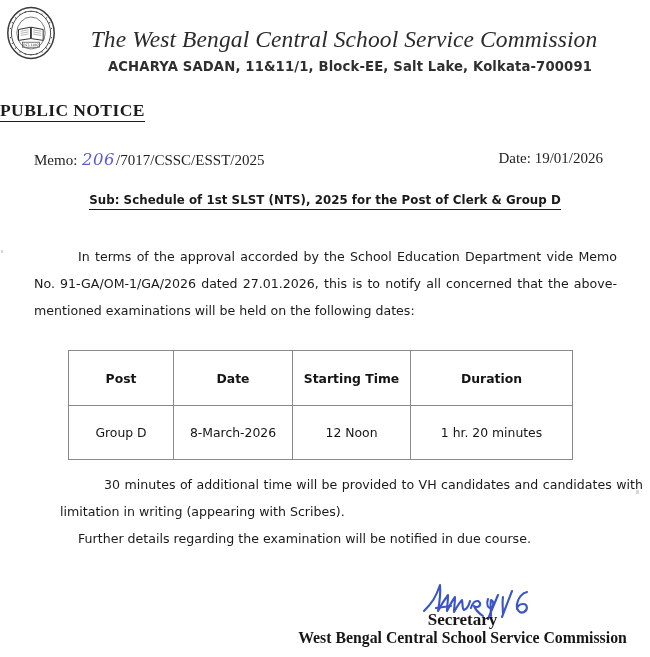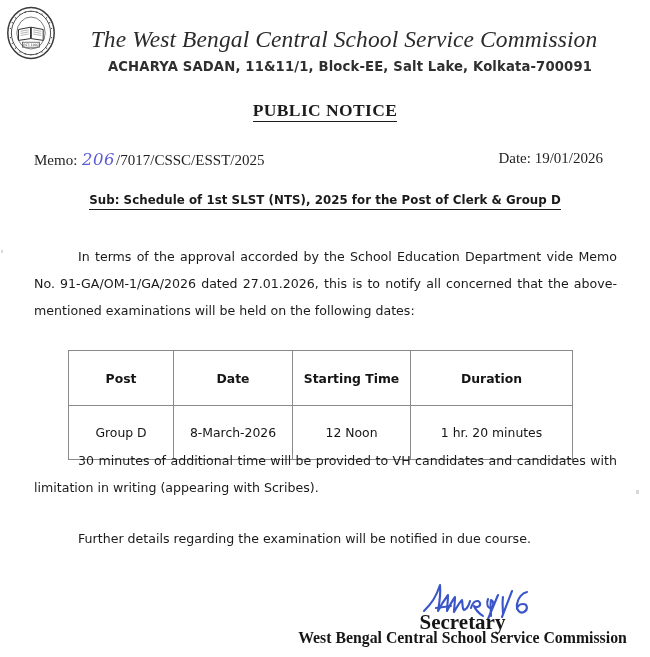--- a/index.html
+++ b/index.html
@@ -58,21 +58,21 @@
     padding-left: 26px;
     box-sizing: border-box;
   }
 
   
   .notice-heading {
     position: absolute;
     left: 0;
     top: 100px;
     width: 650px;
-    text-align: center;
+    text-align: left;
     font-family: "Liberation Serif", serif;
     font-weight: bold;
     font-size: 17.5px;
     letter-spacing: 0.4px;
     color: #1c1c1c;
   }
   .notice-heading span {
     border-bottom: 1.6px solid #1c1c1c;
     padding-bottom: 1px;
   }
@@ -133,21 +133,21 @@
     left: 34px;
     width: 583px;
     font-family: "DejaVu Sans", sans-serif;
     font-size: 12.6px;
     line-height: 27px;
     color: #1a1a1a;
     text-align: justify;
     text-justify: inter-word;
   }
   .para-1 { top: 243px; }
-  .para-2 { top: 447px; }
+  .para-2 { top: 471px; margin-left: 26px; }
   .para-3 { top: 525px; text-align: left; }
   .indent { display: inline-block; width: 44px; }
 
   
   .sched-table {
     position: absolute;
     left: 68px;
     top: 350px;
     width: 484px;
     border-collapse: collapse;
@@ -191,21 +191,21 @@
     pointer-events: none;
   }
   .sig-title {
     position: absolute;
     left: 0;
     top: 35px;
     width: 345px;
     text-align: center;
     font-family: "Liberation Serif", serif;
     font-weight: bold;
-    font-size: 21px;
+    font-size: 17px;
     color: #161616;
   }
   .sig-org {
     position: absolute;
     left: 0;
     top: 54px;
     width: 345px;
     text-align: center;
     font-family: "Liberation Serif", serif;
     font-weight: bold;

